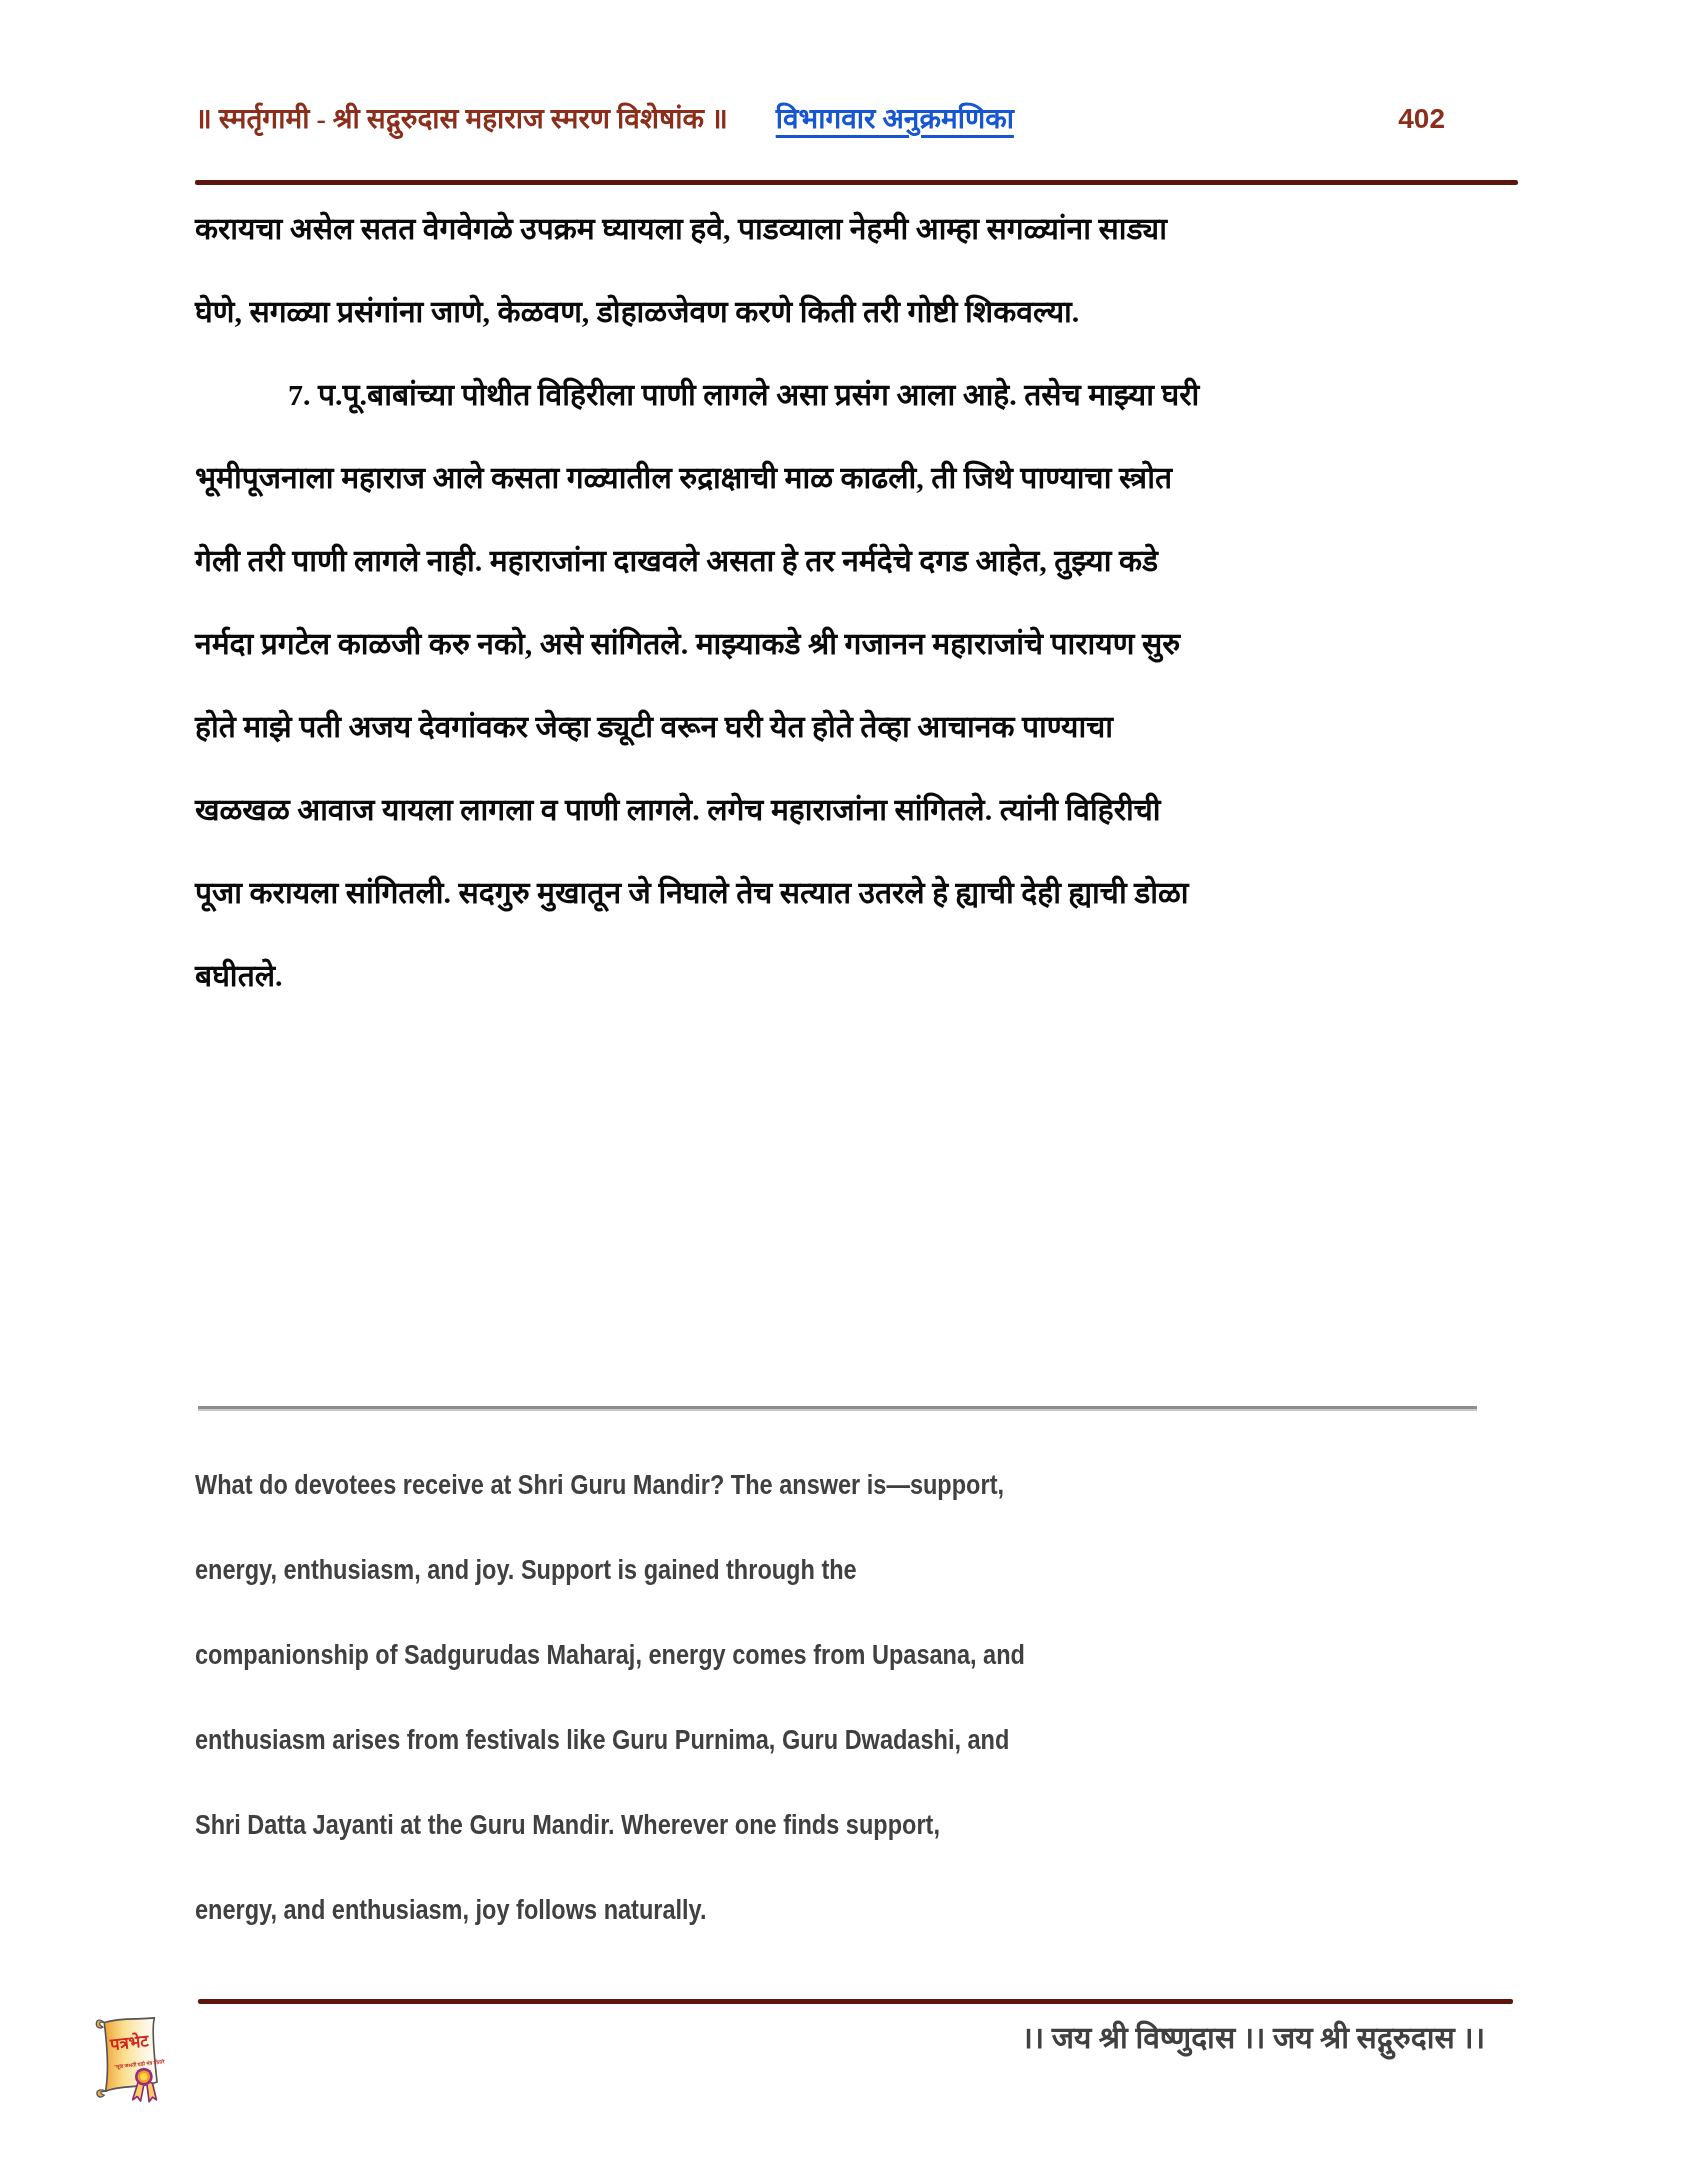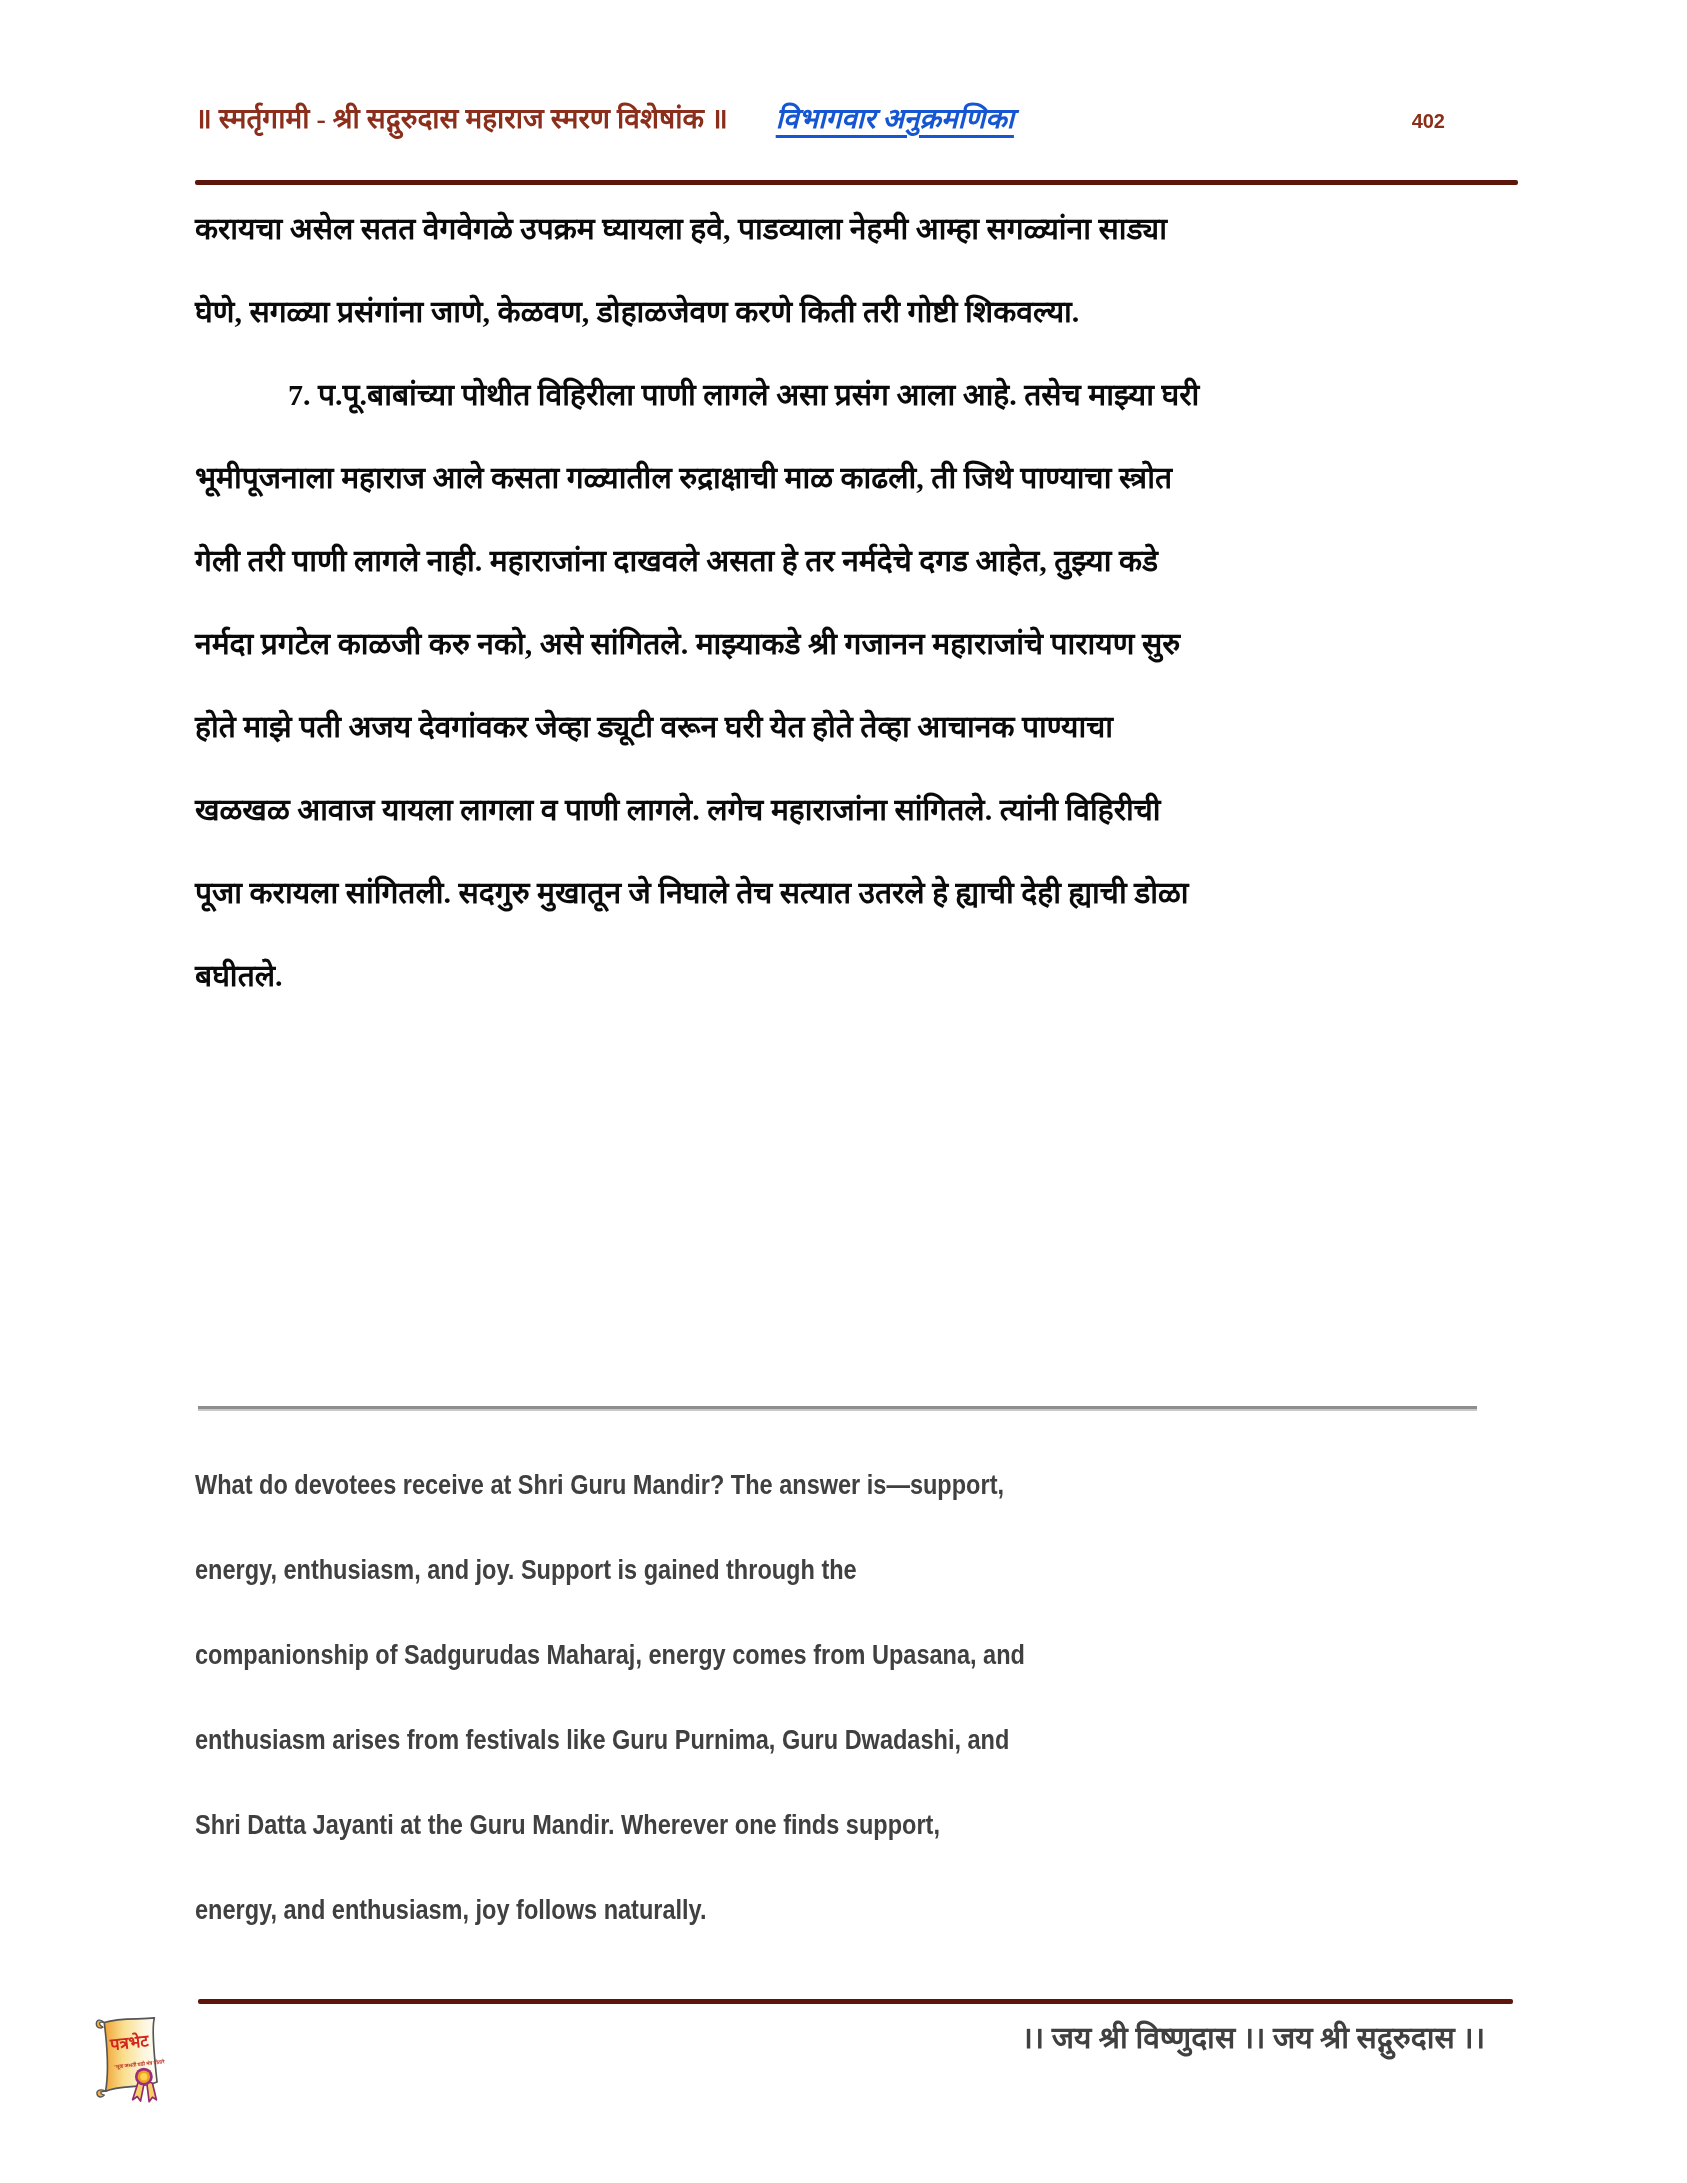--- a/index.html
+++ b/index.html
@@ -15,24 +15,23 @@
     position:absolute;left:195px;top:98px;width:1250px;
     display:flex;align-items:baseline;white-space:nowrap;justify-content:center;
   }
   .header-title{
     color:#8b2e1b;font-weight:700;font-size:28px;
   }
   .header-link{
     margin-left:48px;color:#1656d2;font-weight:700;font-size:28px;
     text-decoration:underline;text-decoration-thickness:2.6px;text-underline-offset:6.6px;
     cursor:pointer;
-    font-style:italic;
   }
   .header-pagenum{
-    margin-left:auto;color:#8b2e1b;font-weight:700;font-size:20px;
+    margin-left:auto;color:#8b2e1b;font-weight:700;font-size:28px;
     font-family:"Liberation Sans","DejaVu Sans",sans-serif;
   }
   .header-rule{
     position:absolute;left:195px;top:180px;width:1323px;height:5.3px;
     background:#5e150b;border-radius:2px;
   }
   
   .body-block{
     position:absolute;left:195px;top:187px;width:1307px;
     font-size:30px;font-weight:700;color:#0a0a0a;line-height:83px;

